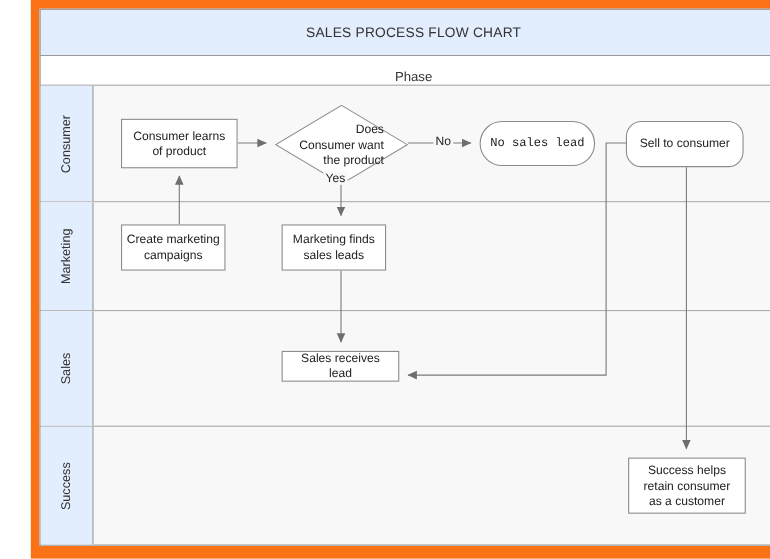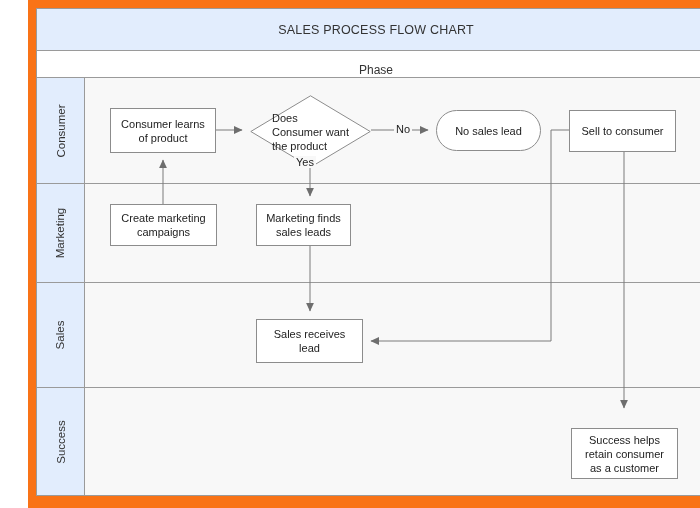--- a/index.html
+++ b/index.html
@@ -105,34 +105,34 @@
     align-items: center;
     justify-content: center;
     text-align: center;
     font-size: 11px;
     line-height: 14px;
     color: #222222;
     z-index: 5;
     white-space: pre-line;
     padding: 0 4px;
   }
-  .node.terminator { border-radius: 22px; }
+  .node.terminator { border-radius: 22px; font-family: Liberation Mono, monospace; }
   .diamond-wrap {
     position: absolute;
     z-index: 5;
   }
   .diamond-wrap svg { display: block; }
   .diamond-label {
     position: absolute;
     left: 0; top: 0;
     width: 100%; height: 100%;
     display: flex;
     align-items: center;
     justify-content: center;
-    text-align: left;
+    text-align: right;
     font-size: 11px;
     line-height: 14px;
     color: #222222;
     white-space: pre-line;
     pointer-events: none;
   }
   
   #wires {
     position: absolute;
     left: 0; top: 0;
@@ -224,28 +224,28 @@
     <svg width="121" height="73" viewBox="0 0 121 73">
       <polygon points="60.5,0.8 120.2,36.5 60.5,72.2 0.8,36.5" fill="#ffffff" stroke="#8c8c8c" stroke-width="1"></polygon>
     </svg>
     <div class="diamond-label">Does
 Consumer want
 the product</div>
   </div>
 
   <div class="node terminator" style="left:408px;top:110px;width:105px;height:41px;">No sales lead</div>
 
-  <div class="node" style="left:541px;top:110px;width:107px;height:42px;">Sell to consumer</div>
-
-  <div class="node" style="left:82px;top:204px;width:107px;height:42px;">Create marketing
+  <div class="node" style="left:541px;top:110px;width:107px;height:42px;border-radius:14px;">Sell to consumer</div>
+
+  <div class="node" style="left:82px;top:204px;width:95px;height:42px;">Create marketing
 campaigns</div>
 
   <div class="node" style="left:228px;top:204px;width:95px;height:42px;">Marketing finds
 sales leads</div>
 
-  <div class="node" style="left:228px;top:319px;width:107px;height:44px;">Sales receives
+  <div class="node" style="left:228px;top:319px;width:107px;height:28px;">Sales receives
 lead</div>
 
-  <div class="node" style="left:543px;top:428px;width:107px;height:51px;">Success helps
+  <div class="node" style="left:543px;top:416px;width:107px;height:51px;">Success helps
 retain consumer
 as a customer</div>
 
 </div>
 
 </body></html>

